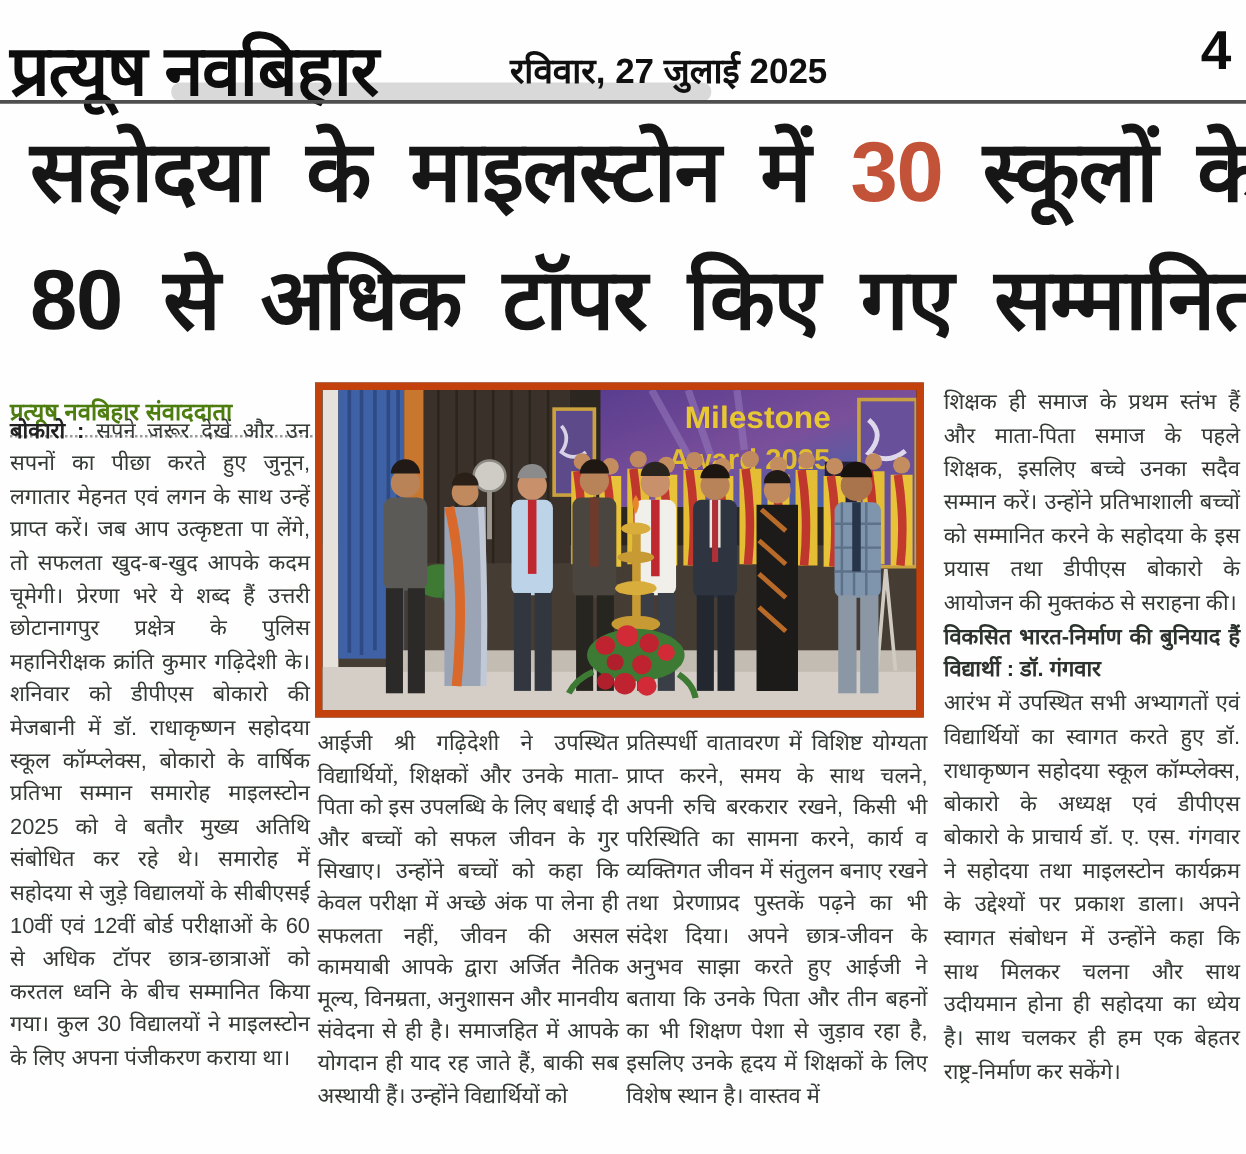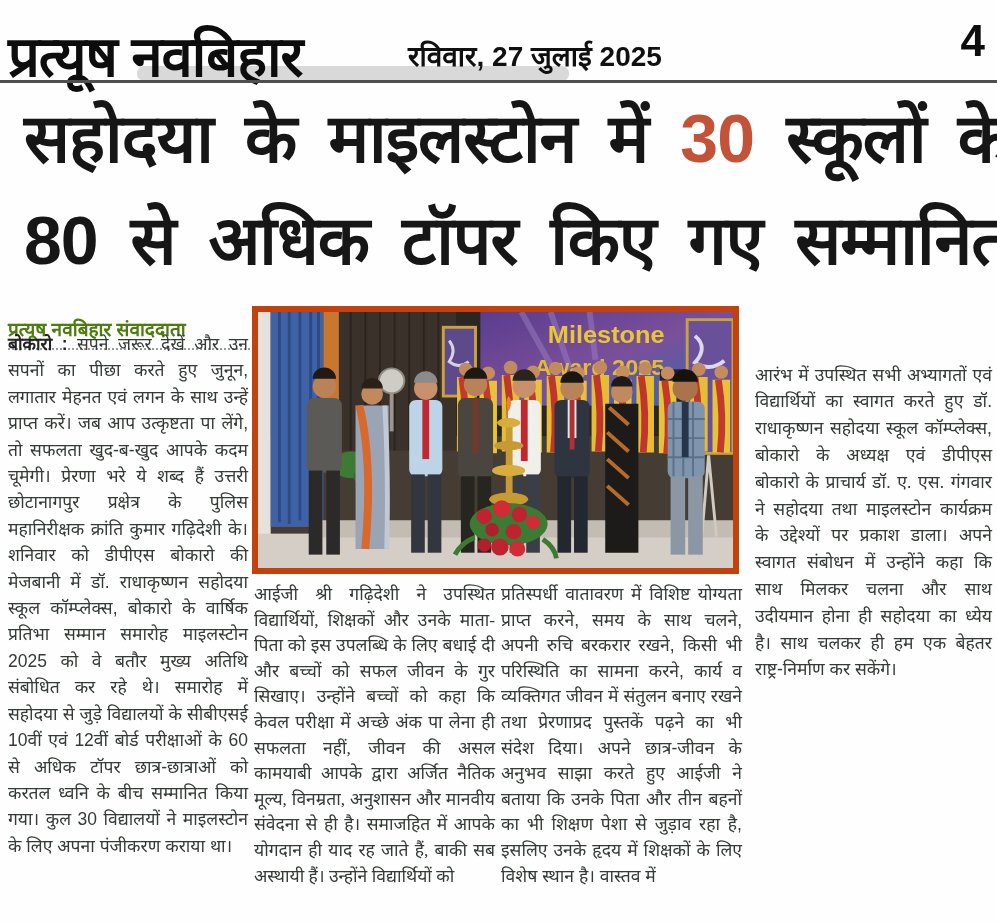--- a/index.html
+++ b/index.html
@@ -296,16 +296,16 @@
           <circle cx="232" cy="244" r="7" fill="#b01f2c"></circle>
       <path d="M222 236 q-14 6 -20 18 M292 238 q12 8 14 20" stroke="#3d7a33" stroke-width="5" fill="none"></path>
     </g>
   </g>
 </svg>
 </div>
 
 <div class="body-col col2">आईजी श्री गढ़िदेशी ने उपस्थित विद्यार्थियों, शिक्षकों और उनके माता-पिता को इस उपलब्धि के लिए बधाई दी और बच्चों को सफल जीवन के गुर सिखाए। उन्होंने बच्चों को कहा कि केवल परीक्षा में अच्छे अंक पा लेना ही सफलता नहीं, जीवन की असल कामयाबी आपके द्वारा अर्जित नैतिक मूल्य, विनम्रता, अनुशासन और मानवीय संवेदना से ही है। समाजहित में आपके योगदान ही याद रह जाते हैं, बाकी सब अस्थायी हैं। उन्होंने विद्यार्थियों को</div>
 <div class="body-col col3">प्रतिस्पर्धी वातावरण में विशिष्ट योग्यता प्राप्त करने, समय के साथ चलने, अपनी रुचि बरकरार रखने, किसी भी परिस्थिति का सामना करने, कार्य व व्यक्तिगत जीवन में संतुलन बनाए रखने तथा प्रेरणाप्रद पुस्तकें पढ़ने का भी संदेश दिया। अपने छात्र-जीवन के अनुभव साझा करते हुए आईजी ने बताया कि उनके पिता और तीन बहनों का भी शिक्षण पेशा से जुड़ाव रहा है, इसलिए उनके हृदय में शिक्षकों के लिए विशेष स्थान है। वास्तव में</div>
 <div class="body-col col4">
-  <br>
-  <br>
+  <span>शिक्षक ही समाज के प्रथम स्तंभ हैं और माता-पिता समाज के पहले शिक्षक, इसलिए बच्चे उनका सदैव सम्मान करें। उन्होंने प्रतिभाशाली बच्चों को सम्मानित करने के सहोदया के इस प्रयास तथा डीपीएस बोकारो के आयोजन की मुक्तकंठ से सराहना की।</span><br>
+  <span class="crosshead">विकसित भारत-निर्माण की बुनियाद हैं विद्यार्थी : डॉ. गंगवार</span><br>
   <span>आरंभ में उपस्थित सभी अभ्यागतों एवं विद्यार्थियों का स्वागत करते हुए डॉ. राधाकृष्णन सहोदया स्कूल कॉम्प्लेक्स, बोकारो के अध्यक्ष एवं डीपीएस बोकारो के प्राचार्य डॉ. ए. एस. गंगवार ने सहोदया तथा माइलस्टोन कार्यक्रम के उद्देश्यों पर प्रकाश डाला। अपने स्वागत संबोधन में उन्होंने कहा कि साथ मिलकर चलना और साथ उदीयमान होना ही सहोदया का ध्येय है। साथ चलकर ही हम एक बेहतर राष्ट्र-निर्माण कर सकेंगे।</span>
 </div>
 
 </body></html>

